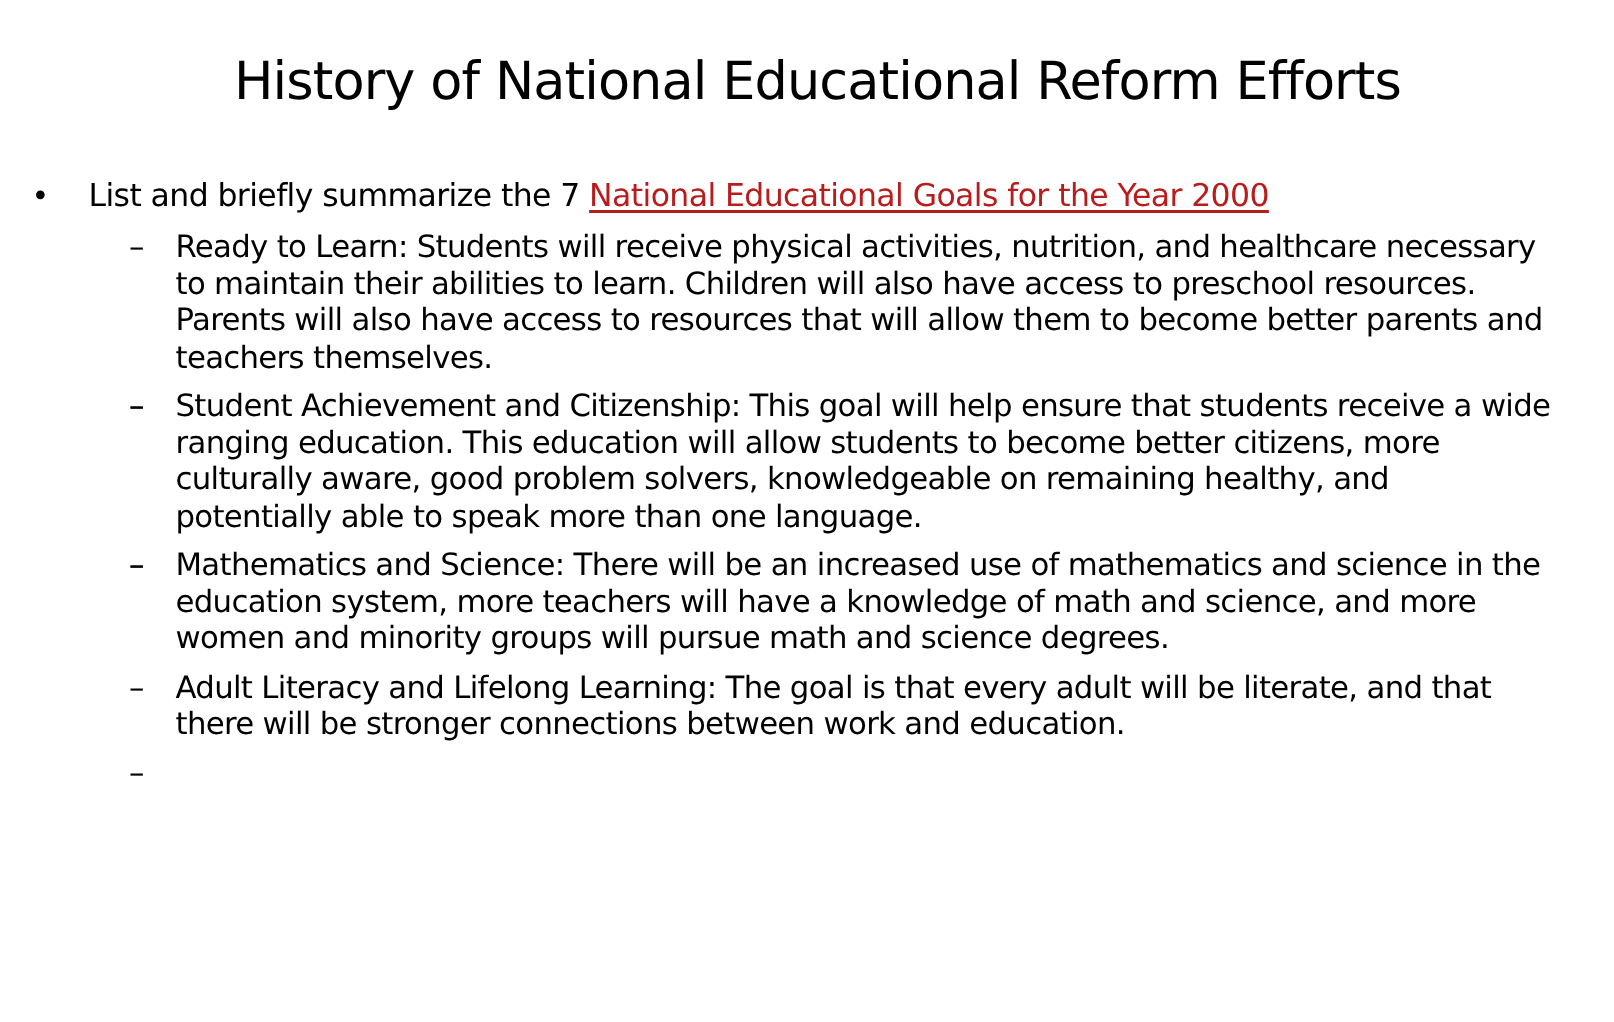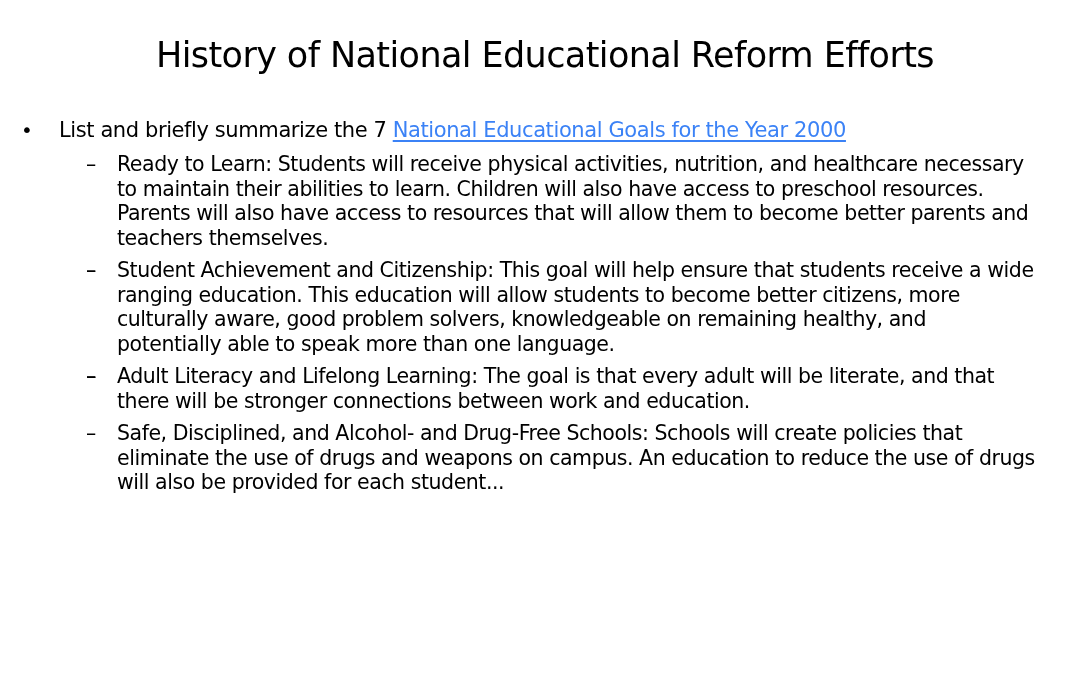--- a/index.html
+++ b/index.html
@@ -10,21 +10,21 @@
       position: relative;
     }
     .title {
       position: absolute; left: 0; top: 32px; width: 1090px;
       text-align: center; font-size: 35px; font-weight: normal;
       letter-spacing: -0.6px; margin: 0; line-height: 46px;
     }
     .content { position: absolute; left: 0; top: 116px; width: 1076px; }
     .l1 { position: relative; padding-left: 59px; font-size: 21px; line-height: 28px; letter-spacing: -0.4px; }
     .l1 .bullet { position: absolute; left: 21px; top: 0; font-size: 20px; }
-    .l1 a { color: #3b82f6; text-decoration: underline; text-decoration-thickness: 2px; text-underline-offset: 3px; }
+    .l1 a { color: #b91c1c; text-decoration: underline; text-decoration-thickness: 2px; text-underline-offset: 3px; }
     .sub { position: relative; padding-left: 117px; padding-right: 40px; font-size: 20.5px; line-height: 24.5px; letter-spacing: -0.45px; }
     .sub .dash { position: absolute; left: 86px; top: 0; }
     .sub.first { margin-top: 8px; }
     .sub + .sub { margin-top: 8px; }
   </style>
 </head>
 <body>
 
 <h1 class="title">History of National Educational Reform Efforts</h1>
 
@@ -43,22 +43,22 @@
   </div>
   <div class="sub">
     <span class="dash">–</span>
     <span> Student Achievement and Citizenship: This goal will help ensure that students receive a wide ranging education. This education will allow students to become better citizens, more culturally aware, good problem solvers, knowledgeable on remaining healthy, and potentially able to speak more than one language.</span>
   </div>
   <div class="sub">
     <span class="dash">–</span>
   </div>
   <div class="sub">
     <span class="dash">–</span>
+    <span> Mathematics and Science: There will be an increased use of mathematics and science in the education system, more teachers will have a knowledge of math and science, and more women and minority groups will pursue math and science degrees.</span>
   </div>
   <div class="sub">
     <span class="dash">–</span>
     <span> Adult Literacy and Lifelong Learning: The goal is that every adult will be literate, and that there will be stronger connections between work and education.</span>
   </div>
   <div class="sub">
     <span class="dash">–</span>
-    <span> Safe, Disciplined, and Alcohol- and Drug-Free Schools: Schools will create policies that eliminate the use of drugs and weapons on campus. An education to reduce the use of drugs will also be provided for each student...</span>
   </div>
 </div>
 
 </body></html>

